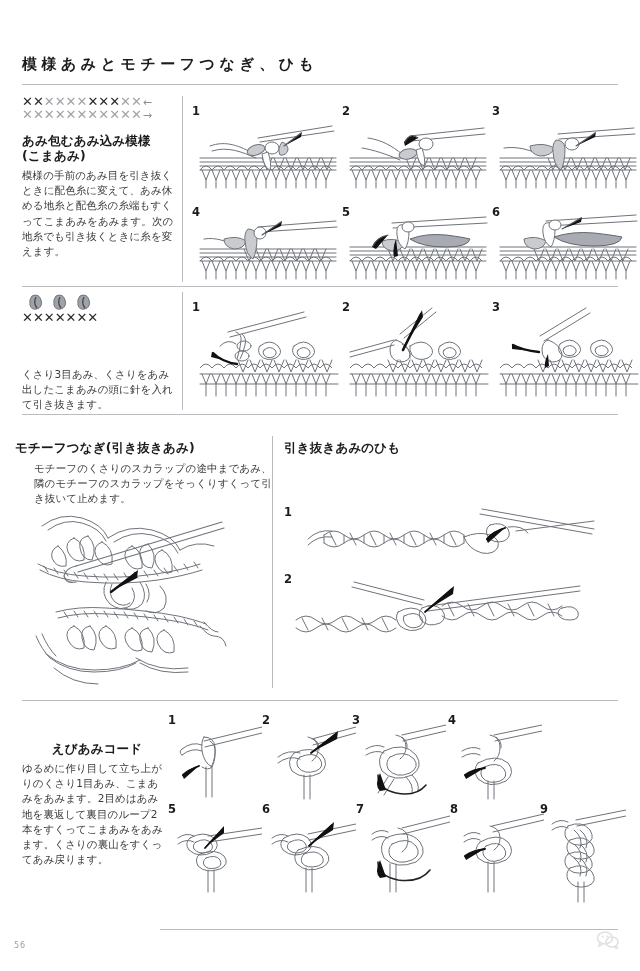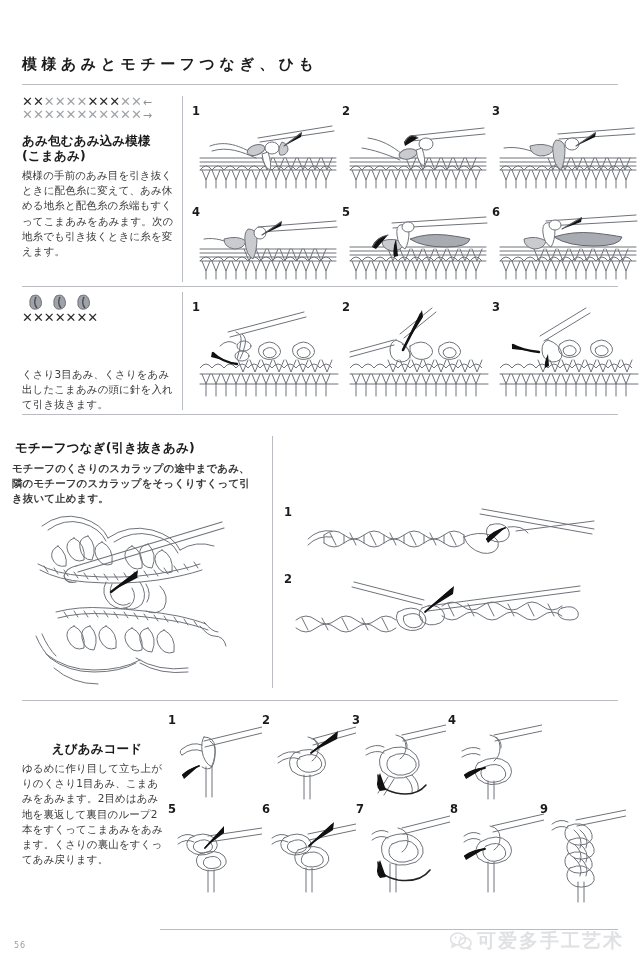--- a/index.html
+++ b/index.html
@@ -422,21 +422,21 @@
           </g>
       </svg>
     </div>
   </div>
 
   <div class="hr" style="left:22px;top:414px;width:596px;"></div>
 
   <div class="blk" style="left:15px;top:440px;width:250px;">
     <div class="sec-title">モチーフつなぎ(引き抜きあみ)</div>
   </div>
-  <div class="blk sec-body" style="left:12px;top:461px;width:248px;font-weight:bold;">モチーフのくさりのスカラップの途中まであみ、隣のモチーフのスカラップをそっくりすくって引き抜いて止めます。</div>
+  <div class="blk sec-body" style="left:34px;top:461px;width:248px;">モチーフのくさりのスカラップの途中まであみ、隣のモチーフのスカラップをそっくりすくって引き抜いて止めます。</div>
 
   <div class="cell" style="left:14px;top:508px;">
     <div class="art" style="left:0;top:0;width:250px;height:180px;">
       <svg width="250" height="180" viewBox="0 0 250 180">
         <g class="ln">
 
           <path d="M28 18 q18 -14 40 -8 q20 6 26 20"></path>
           <path d="M34 22 q16 -12 34 -7 q18 5 24 18"></path>
           <path d="M94 30 q20 -14 44 -8 q22 6 28 20"></path>
           <path d="M100 34 q18 -12 38 -7 q20 5 26 18"></path>
@@ -491,20 +491,23 @@
         <g class="arrow">
             <path d="M96 84 L124 62 L116 62 L124 62 L123 70 Z"></path>
           </g>
         <path class="ln2" style="stroke-width:2.2;stroke:#111;" d="M97 84 L122 65"></path>
       </svg>
     </div>
   </div>
 
   <div class="vr" style="left:272px;top:436px;height:252px;"></div>
 
+  <div class="blk" style="left:284px;top:440px;width:300px;">
+    <div class="sec-title">引き抜きあみのひも</div>
+  </div>
 
   <div class="cell" style="left:284px;top:505px;">
     <div class="num" style="left:0;top:0;">1</div>
     <div class="art" style="left:10px;top:0px;width:330px;height:58px;">
       <svg width="330" height="58" viewBox="0 0 330 58">
         <g class="ln">
           <path d="M188 4 L300 24"></path>
             <path d="M186 9 L298 29"></path>
           <path d="M14 34 q10 -10 24 -8"></path>
           <path d="M14 40 q10 -10 24 -8"></path>
@@ -789,16 +792,16 @@
   <div class="wm">
     <span class="wm-ico">
       <svg width="22" height="18" viewBox="0 0 22 18">
         <ellipse cx="8" cy="7" rx="7.5" ry="6" style="fill:none;stroke:#dfe1e4;stroke-width:1.6;"></ellipse>
         <path d="M3 11 L2 15 L6 13" style="fill:none;stroke:#dfe1e4;stroke-width:1.6;"></path>
         <circle cx="5.5" cy="5.5" r="1.1" style="fill:#dfe1e4;"></circle>
         <circle cx="10.5" cy="5.5" r="1.1" style="fill:#dfe1e4;"></circle>
         <ellipse cx="15" cy="11" rx="6" ry="5" style="fill:none;stroke:#dfe1e4;stroke-width:1.6;"></ellipse>
         <path d="M19 14.5 L20.5 17.5 L17 16" style="fill:none;stroke:#dfe1e4;stroke-width:1.6;"></path>
       </svg>
-    </span><span>可爱多手工艺术</span>
+    </span>
   </div>
 
 </div>
 
 </body></html>

